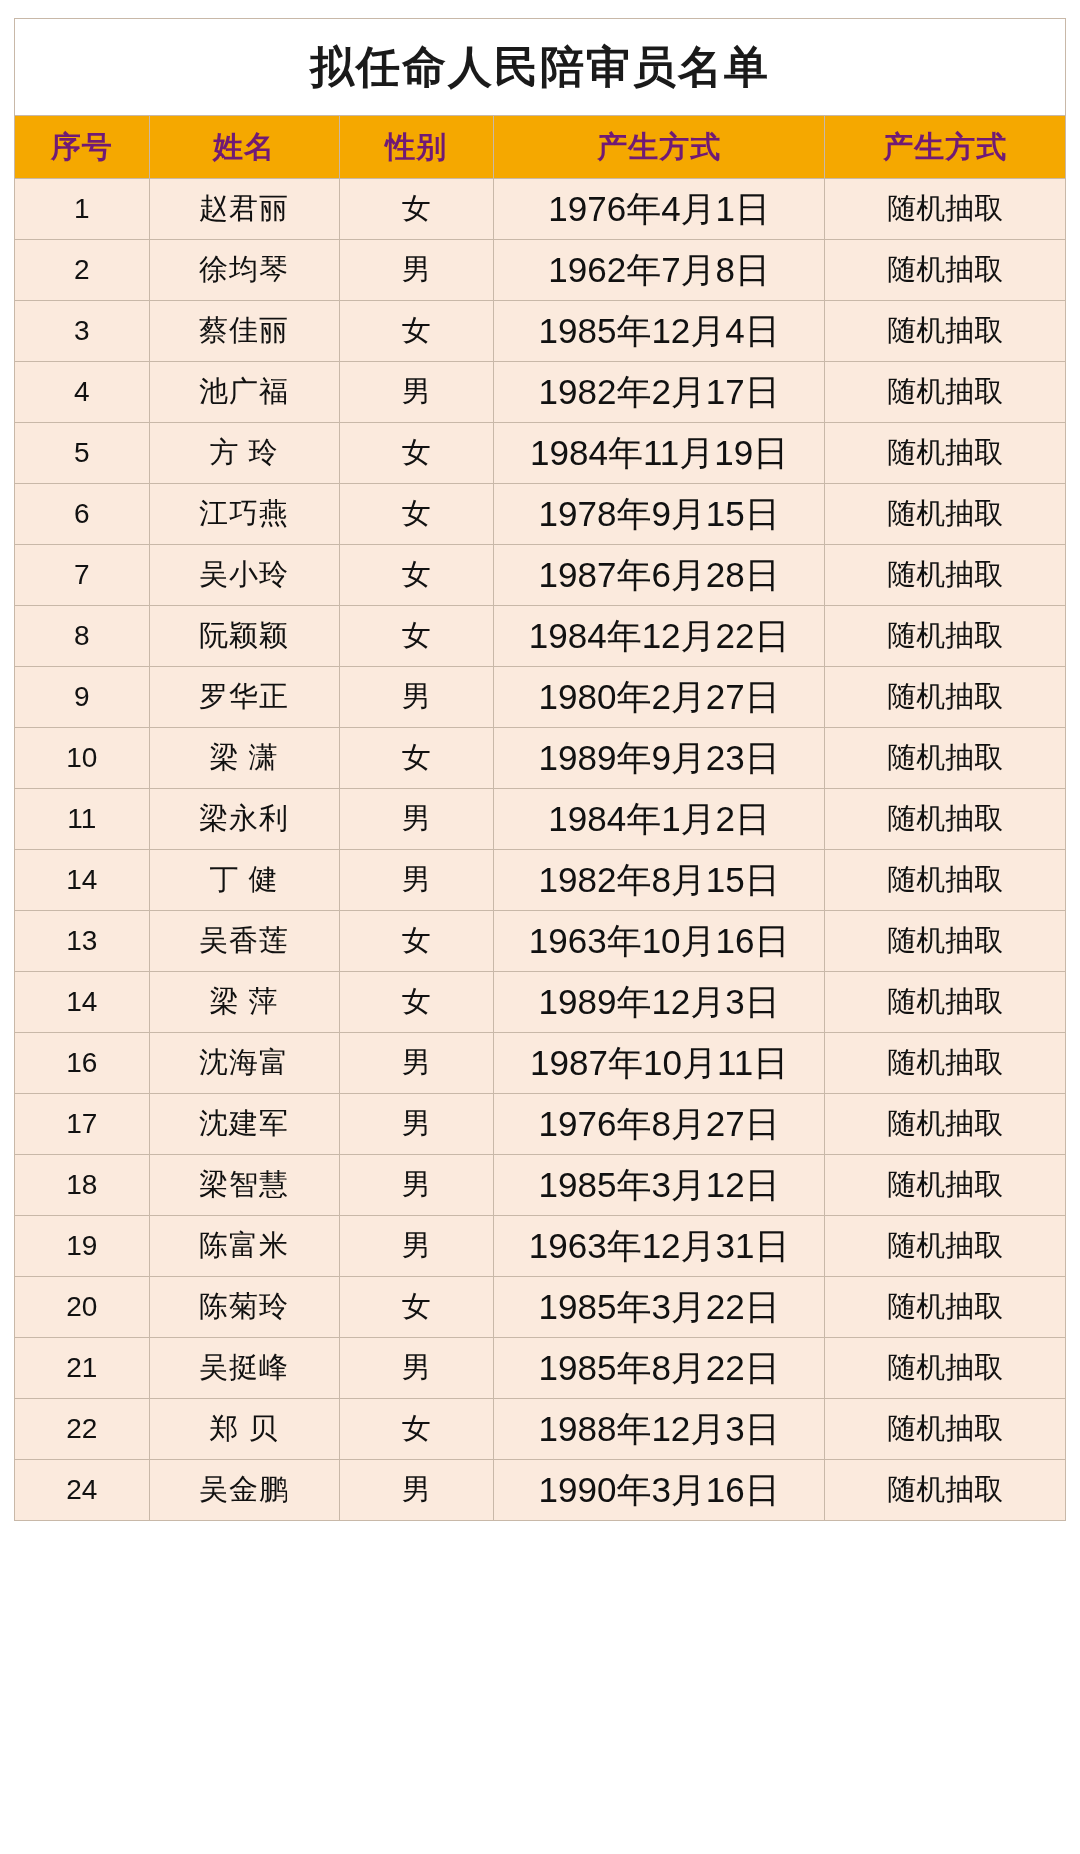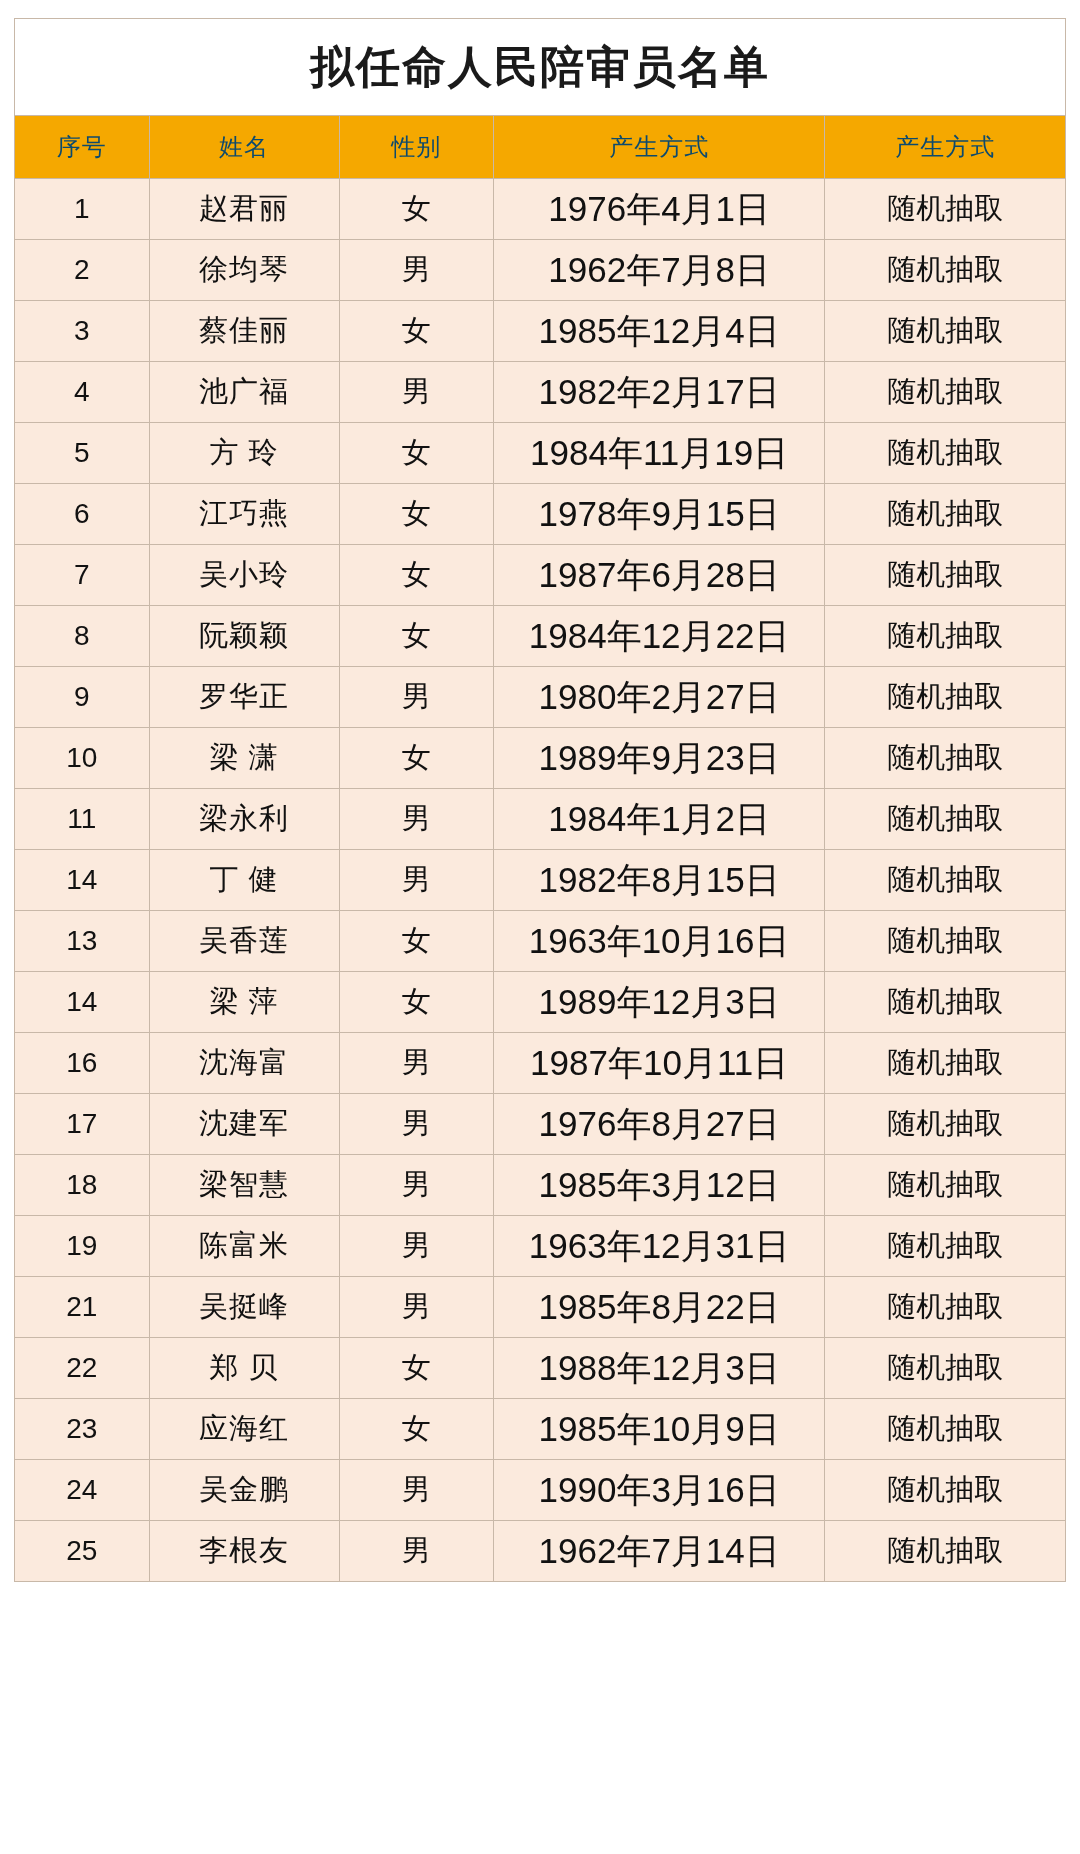--- a/index.html
+++ b/index.html
@@ -34,23 +34,23 @@
     background: #ffffff;
     border: 1px solid #c8b8a8;
     font-size: 44px;
     font-weight: bold;
     color: #1a1a1a;
     letter-spacing: 2px;
   }
   thead th {
     height: 62px;
     background: #f5a800;
-    color: #0c4a6e;
-    font-size: 24px;
-    font-weight: normal;
+    color: #701a75;
+    font-size: 30px;
+    font-weight: bold;
     letter-spacing: 1px;
   }
   tbody td {
     height: 60px;
     background: #fbeadd;
     color: #111111;
     font-size: 29px;
   }
   tbody td.num {
     font-size: 28px;
@@ -212,49 +212,42 @@
           <td class="method">随机抽取</td>
         </tr>
         <tr>
           <td class="num">19</td>
           <td class="name">陈富米</td>
           <td class="sex">男</td>
           <td class="date">1963年12月31日</td>
           <td class="method">随机抽取</td>
         </tr>
         <tr>
+          <td class="num">20</td>
+          <td class="name">陈菊玲</td>
+          <td class="sex">女</td>
+          <td class="date">1985年3月22日</td>
+          <td class="method">随机抽取</td>
+        </tr>
+        <tr>
           <td class="num">21</td>
           <td class="name">吴挺峰</td>
           <td class="sex">男</td>
           <td class="date">1985年8月22日</td>
           <td class="method">随机抽取</td>
         </tr>
         <tr>
           <td class="num">22</td>
           <td class="name">郑 贝</td>
           <td class="sex">女</td>
           <td class="date">1988年12月3日</td>
           <td class="method">随机抽取</td>
         </tr>
         <tr>
-          <td class="num">23</td>
-          <td class="name">应海红</td>
-          <td class="sex">女</td>
-          <td class="date">1985年10月9日</td>
-          <td class="method">随机抽取</td>
-        </tr>
-        <tr>
           <td class="num">24</td>
           <td class="name">吴金鹏</td>
           <td class="sex">男</td>
           <td class="date">1990年3月16日</td>
-          <td class="method">随机抽取</td>
-        </tr>
-        <tr>
-          <td class="num">25</td>
-          <td class="name">李根友</td>
-          <td class="sex">男</td>
-          <td class="date">1962年7月14日</td>
           <td class="method">随机抽取</td>
         </tr>
       </tbody>
   </table>
 </div>
 
 </body></html>

